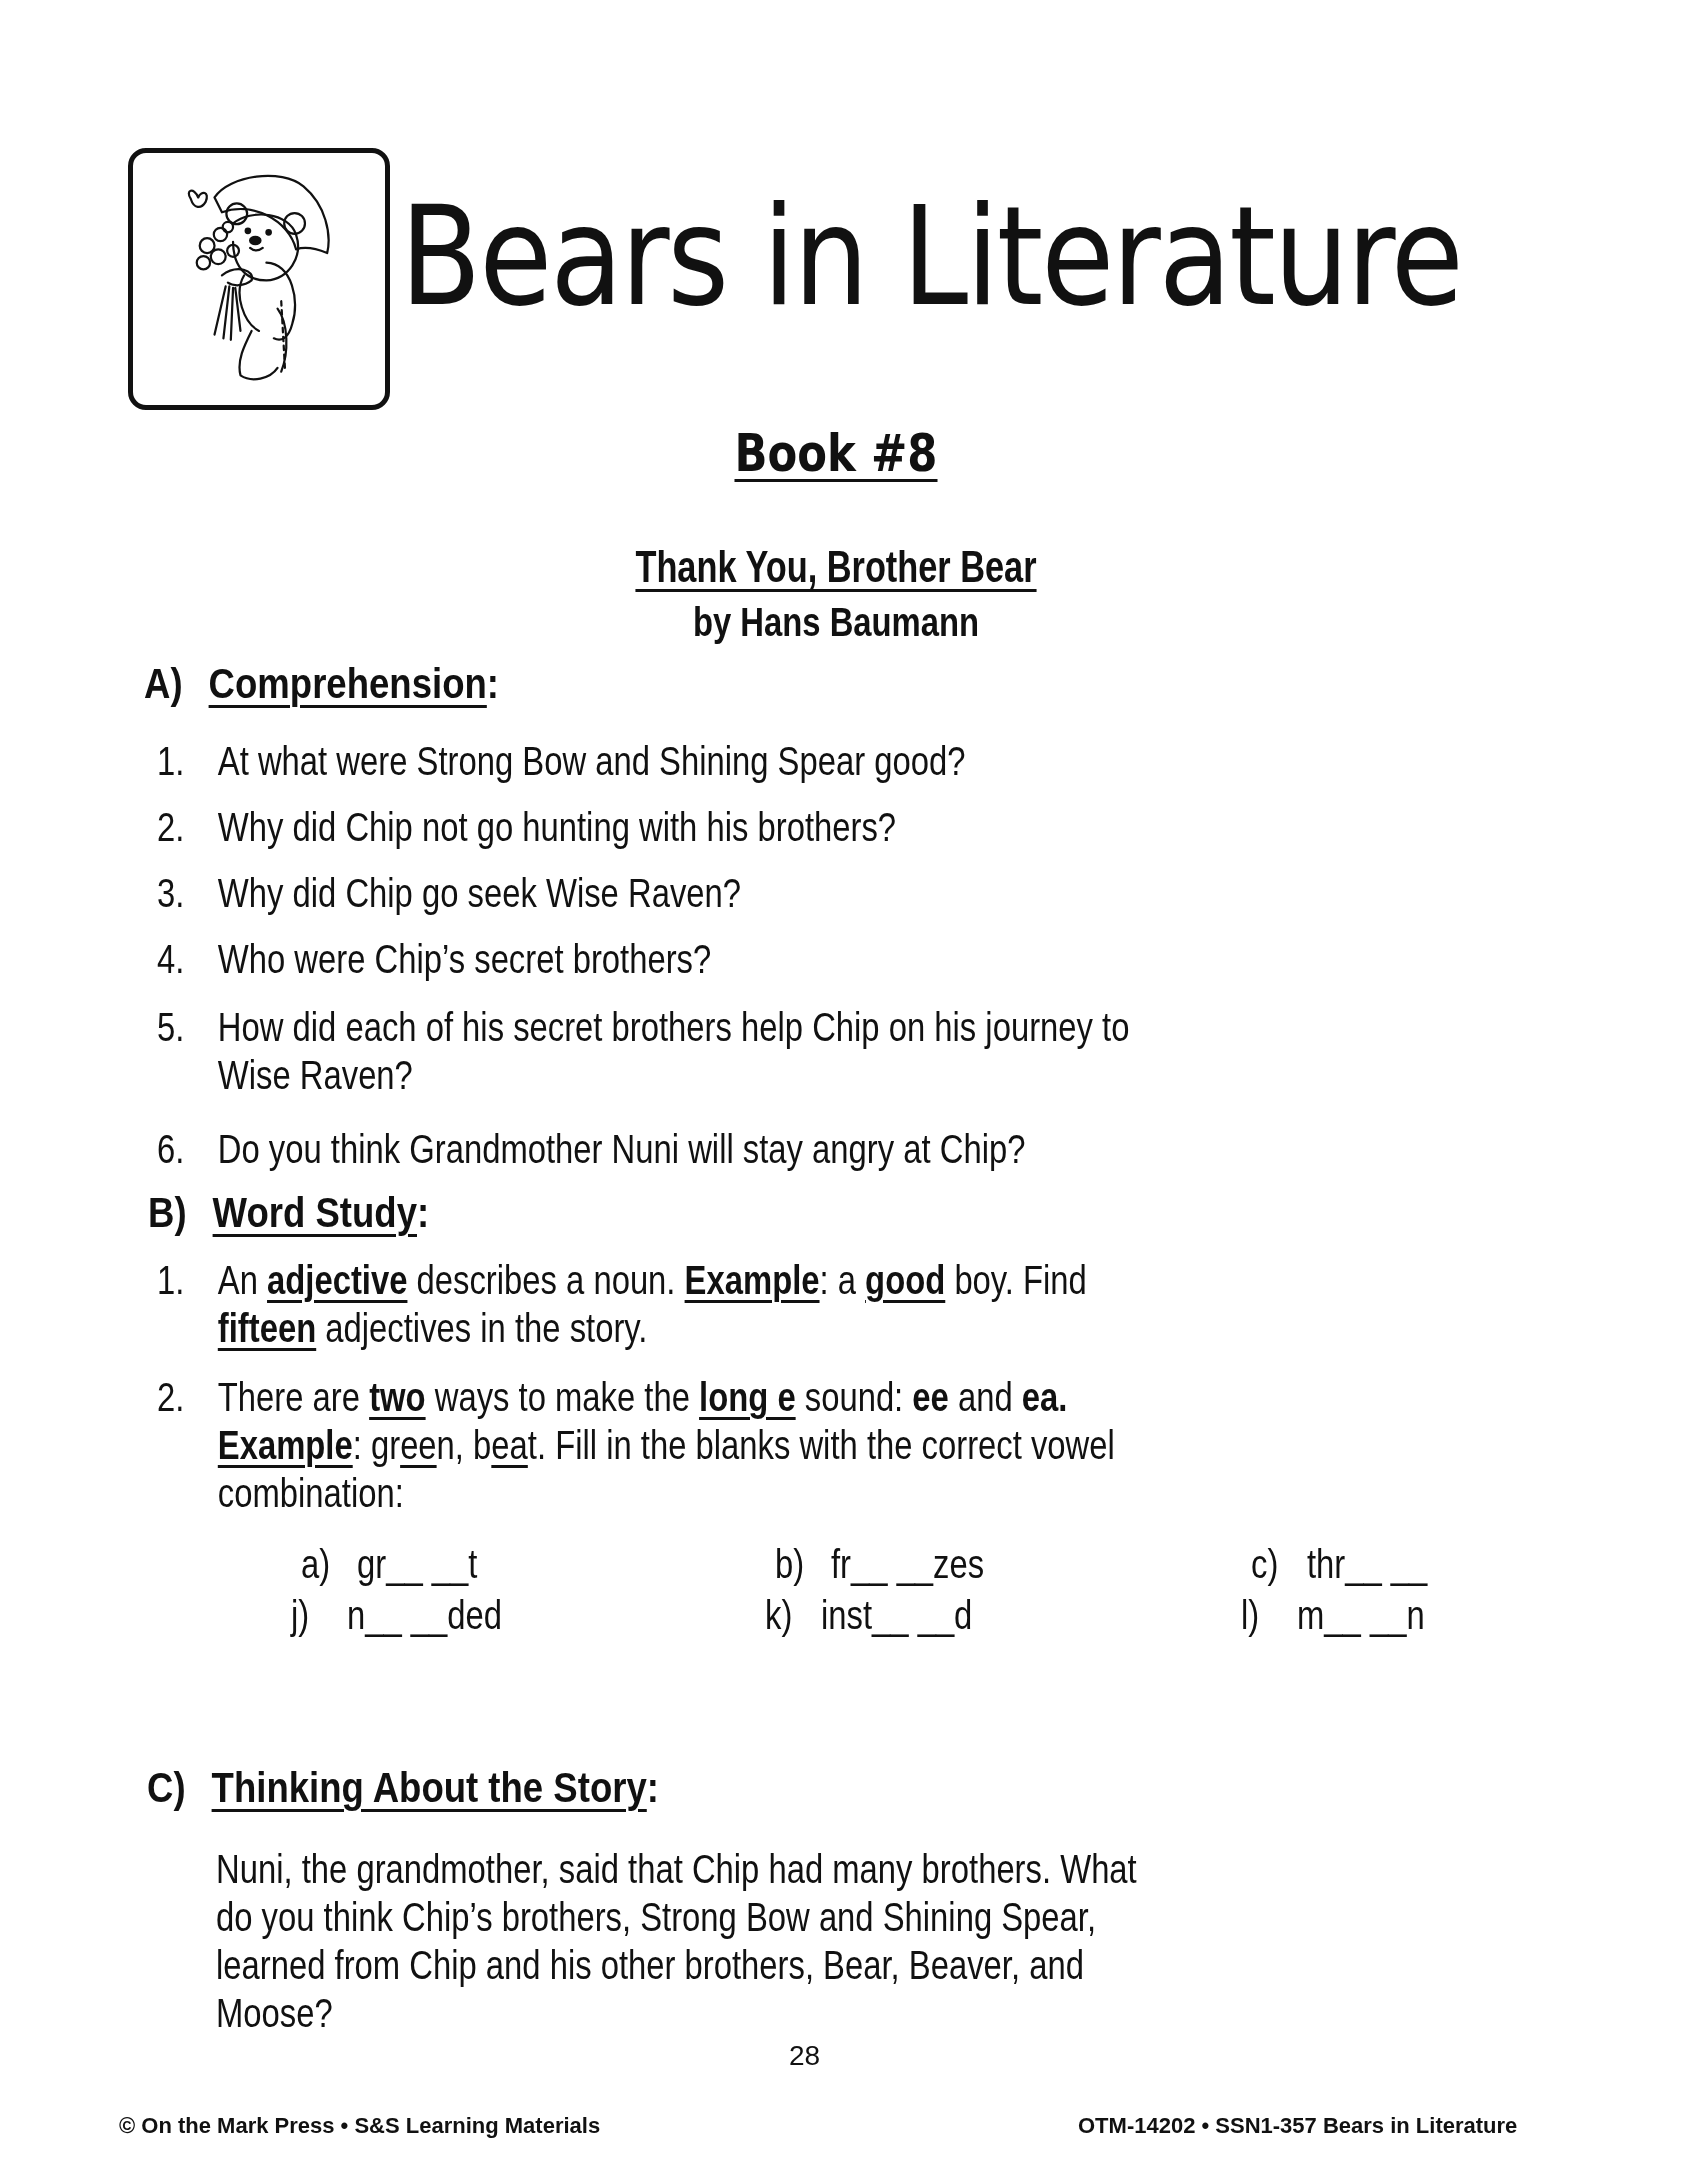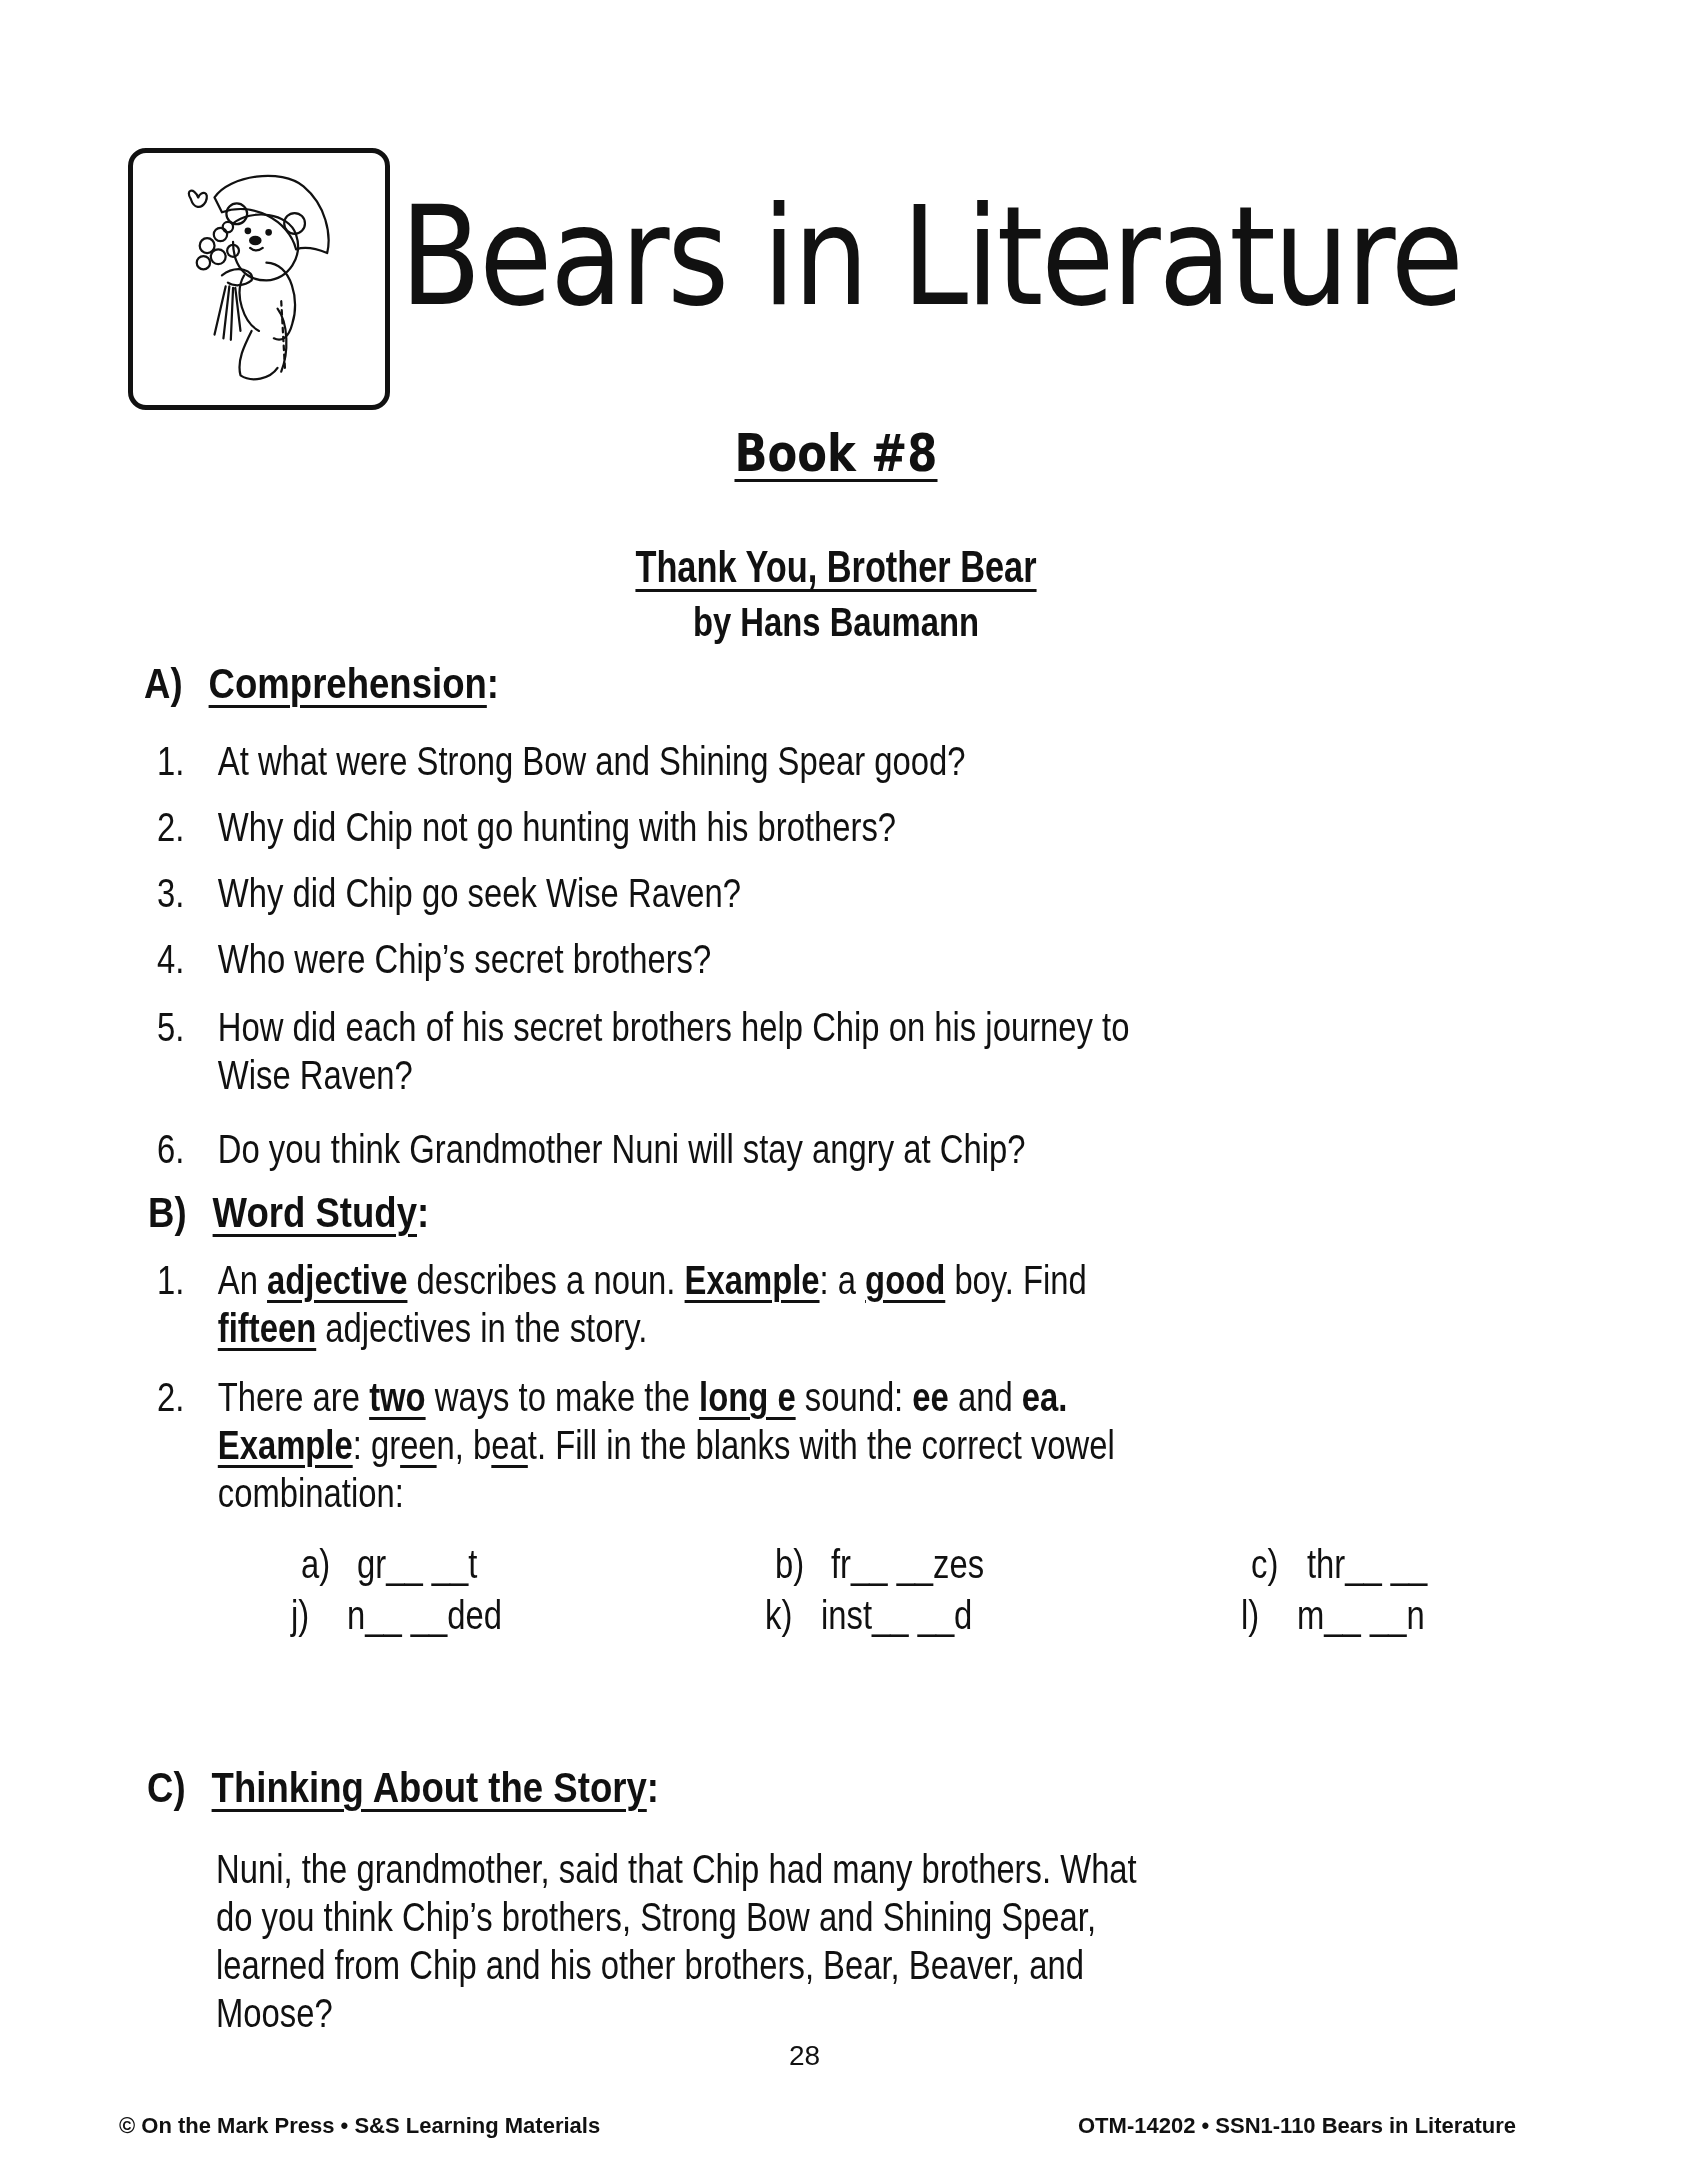--- a/index.html
+++ b/index.html
@@ -145,14 +145,14 @@
 
 <div class="abs para">
   <div>Nuni, the grandmother, said that Chip had many brothers.  What</div>
   <div>do you think Chip’s brothers, Strong Bow and Shining Spear,</div>
   <div>learned from Chip and his other brothers, Bear, Beaver, and</div>
   <div>Moose?</div>
 </div>
 
 <div class="abs footer" style="left:119px;">© On the Mark Press • S&amp;S Learning Materials</div>
 <div class="abs footer page" style="left:789px;">28</div>
-<div class="abs footer" style="left:1078px;">OTM-14202 • SSN1-110 Bears in Literature</div>
+<div class="abs footer" style="left:1078px;">OTM-14202 • SSN1-357 Bears in Literature</div>
 
 
 </body></html>

